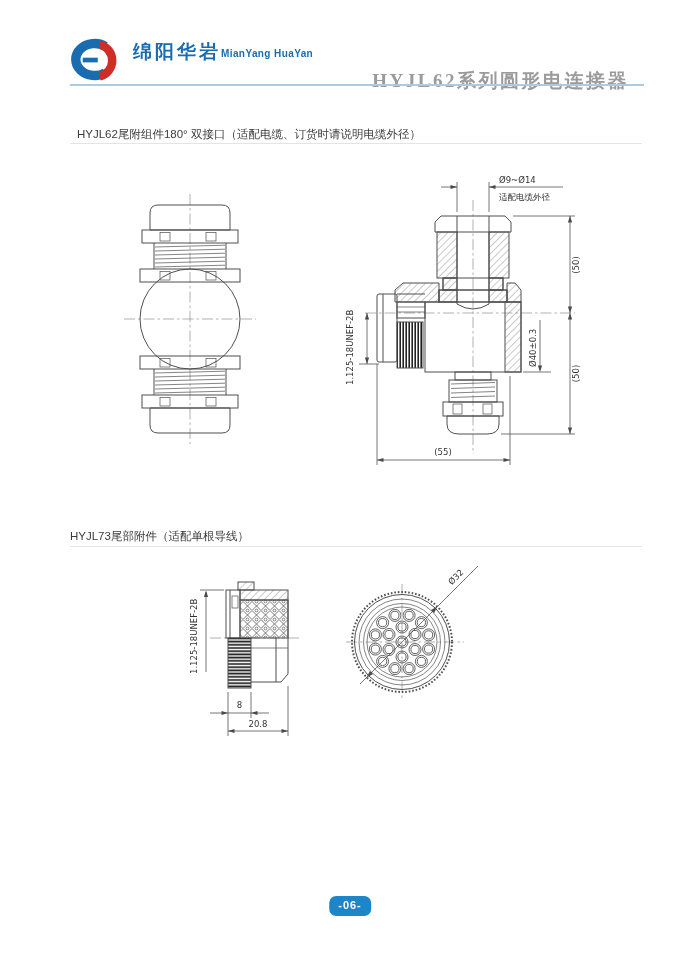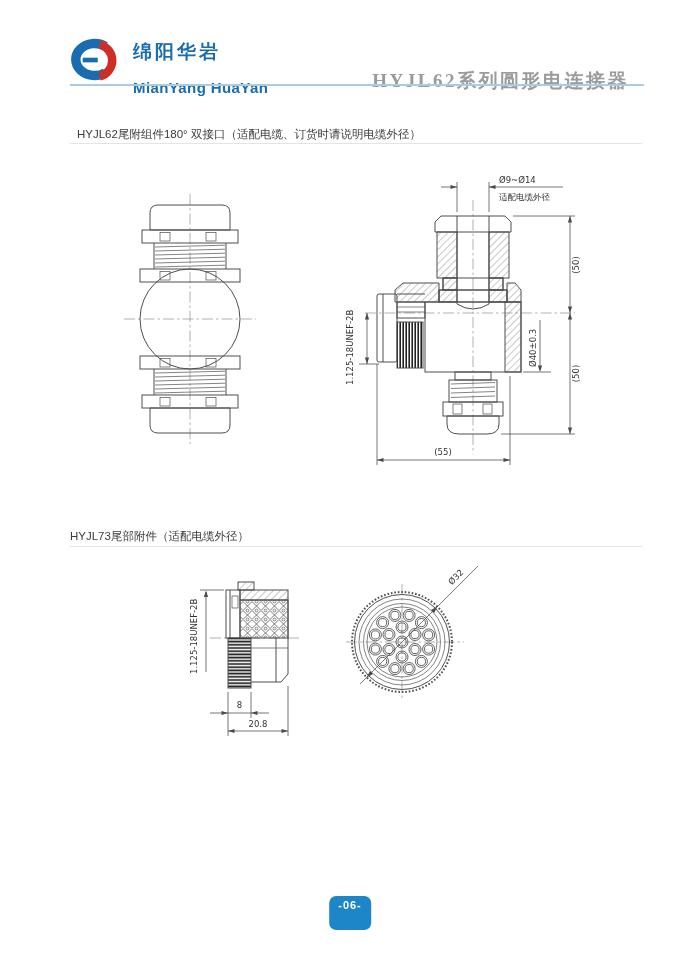--- a/index.html
+++ b/index.html
@@ -2,23 +2,23 @@
 <html><head>
 <meta charset="utf-8">
 <style>
   html,body { margin:0; padding:0; background:#ffffff; }
   .page {
     position:relative; width:700px; height:956px; background:#fff;
     font-family:"Liberation Sans","DejaVu Sans",sans-serif; overflow:hidden;
   }
   
   .logo { position:absolute; left:62px; top:37px; display:flex; align-items:flex-start; gap:7px; }
-  .logo-texts { display:flex; flex-direction:column; margin-top:4px; }
+  .logo-texts { display:flex; flex-direction:row; margin-top:4px; }
   .logo-cn { font-size:19px; font-weight:bold; color:#1a6cb0; letter-spacing:3px; line-height:1.15; }
-  .logo-en { font-size:15px; font-weight:bold; color:#1a6cb0; letter-spacing:0.4px; margin-top:16px; }
+  .logo-en { font-size:10px; font-weight:bold; color:#1a6cb0; letter-spacing:0.4px; margin-top:7px; }
   .doc-title {
     position:absolute; top:52px; right:55px; margin:16px;
     font-family:"Liberation Serif","DejaVu Serif",serif;
     font-size:19px; font-weight:600; color:#9b9b9b; letter-spacing:2.5px;
   }
   .header-rule { position:absolute; left:70px; right:56px; top:84px; height:2px; background:#aacbe3; }
   
   .sec-title { position:absolute; left:70px; font-size:11.5px; color:#3c3c3c; }
   #sec1-title { top:127px;margin-left:7px; }
   #sec2-title { top:529px; }
@@ -33,21 +33,21 @@
   #d2-right { left:346px; top:563px; }
   .cl  { stroke:#8f8f8f; stroke-width:0.7; stroke-dasharray:11 3 2.5 3; fill:none; }
   .dim { stroke:#4a4a4a; stroke-width:0.75; fill:none; }
   .arr { fill:#4a4a4a; stroke:none; }
   .dt  { font-family:"DejaVu Sans",sans-serif; font-size:8.5px; fill:#333; stroke:none; }
   .thin { stroke-width:0.7; }
   
   .badge {
     position:absolute; top:896px; left:50%; transform:translateX(-50%);
     background:#1d86c8; color:#fff; font-size:11px; line-height:1;
-    padding:4px 9px 19px; border-radius:7px; font-weight:bold; letter-spacing:1px;
+    padding:4px 9px 5px; border-radius:7px; font-weight:bold; letter-spacing:1px;
   }
 </style>
 </head>
 <body>
 
 <div class="page">
 
   <div class="logo">
     <span>
       <svg width="64" height="47" viewBox="0 0 68 48">
@@ -191,21 +191,21 @@
       <text class="dt" x="110" y="285" text-anchor="middle">(55)</text>
 
       <line class="dim" x1="34" y1="143" x2="34" y2="194"></line>
       <line class="dim" x1="26" y1="194" x2="46" y2="194"></line>
       <polygon class="arr" points="34,143 31.9,149.5 36.1,149.5"></polygon>
       <polygon class="arr" points="34,194 31.9,187.5 36.1,187.5"></polygon>
       <text class="dt" transform="translate(20,215) rotate(-90)">1.125-18UNEF-2B</text>
     </g>
   </svg>
 
-  <div class="sec-title" id="sec2-title">HYJL73尾部附件（适配电缆外径）</div>
+  <div class="sec-title" id="sec2-title">HYJL73尾部附件（适配单根导线）</div>
   <div class="sec-rule" id="sec2-rule"></div>
 
   <svg class="drawing" id="d2-left" width="128" height="172" viewBox="0 0 128 172">
     <defs>
       <pattern id="hC" width="5" height="5" patternUnits="userSpaceOnUse" patternTransform="rotate(45)">
         <line x1="0" y1="0" x2="0" y2="5" stroke="#777" stroke-width="0.8"></line>
       </pattern>
       <pattern id="xC" width="9" height="9" patternUnits="userSpaceOnUse">
         <path d="M0,4.5 L4.5,0 L9,4.5 L4.5,9 Z" fill="none" stroke="#555" stroke-width="0.8"></path>
         <circle cx="4.5" cy="4.5" r="1.4" fill="none" stroke="#555" stroke-width="0.7"></circle>

